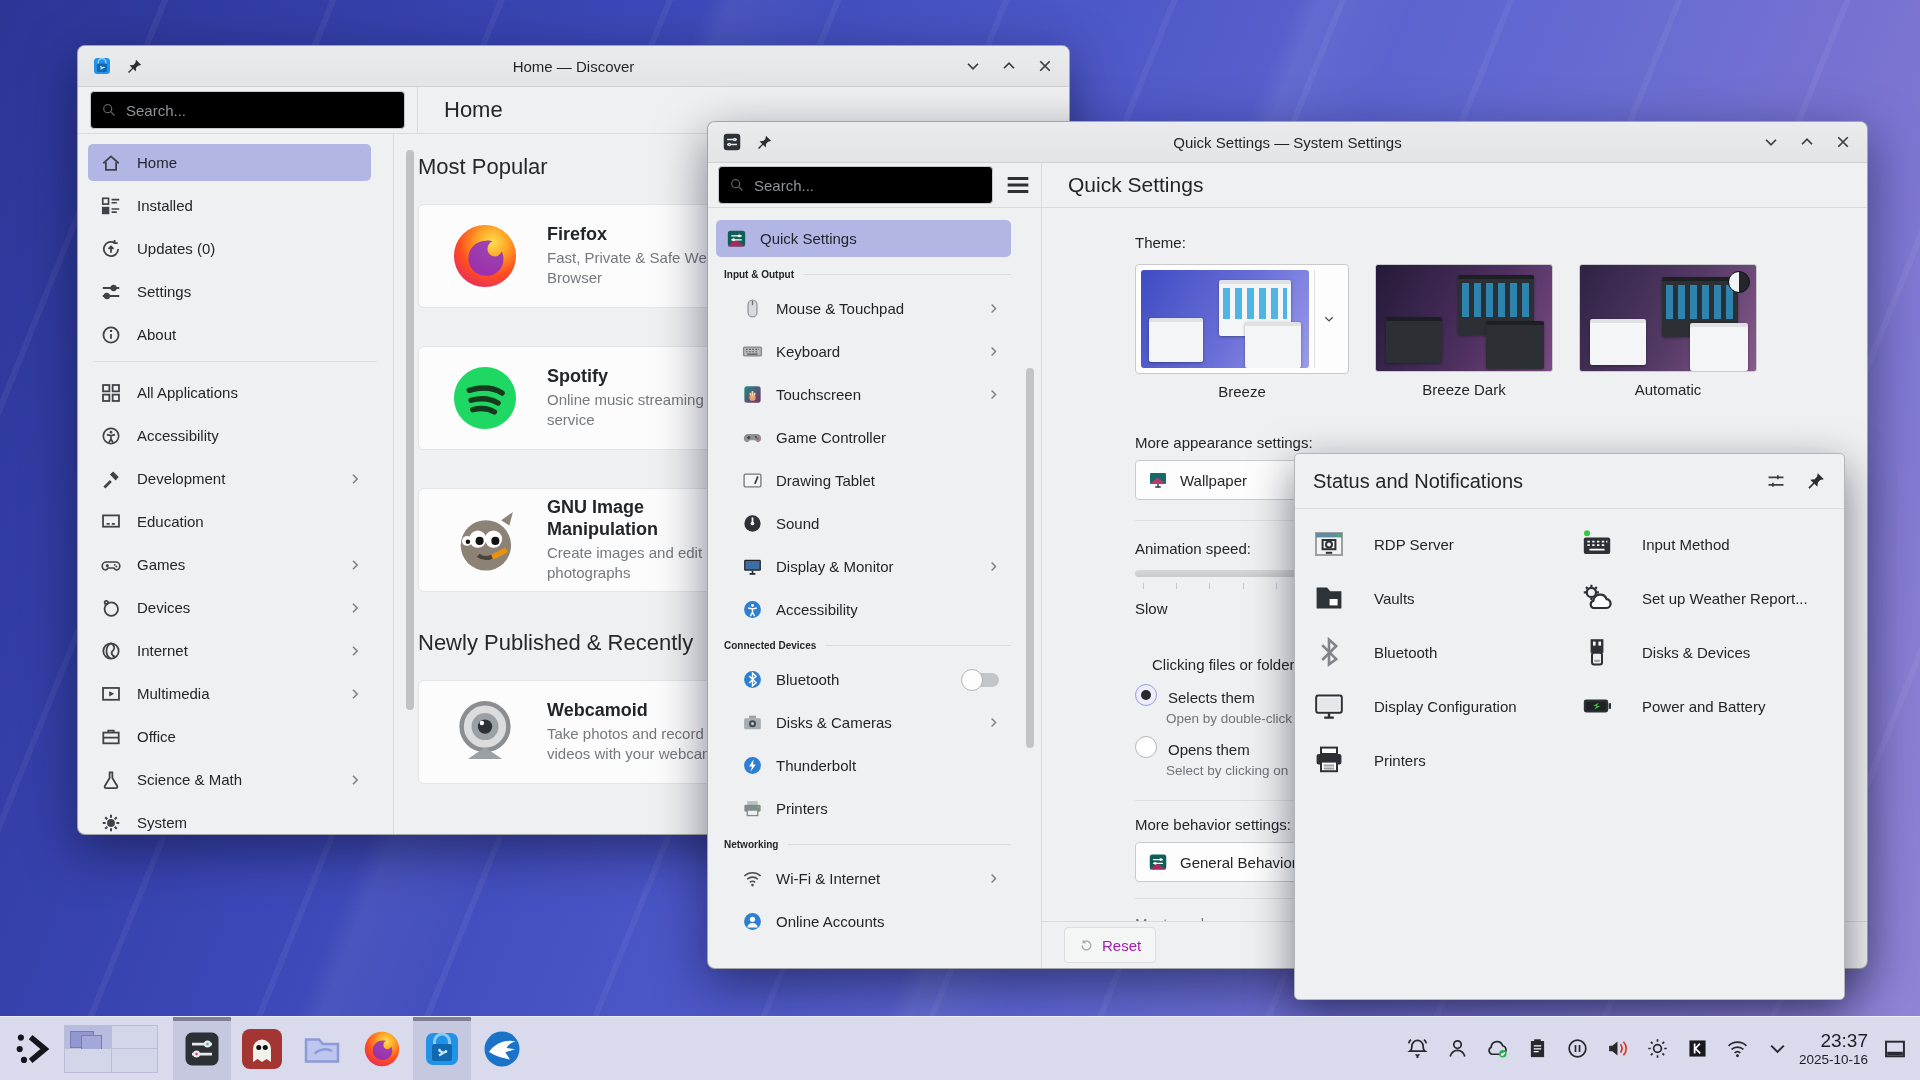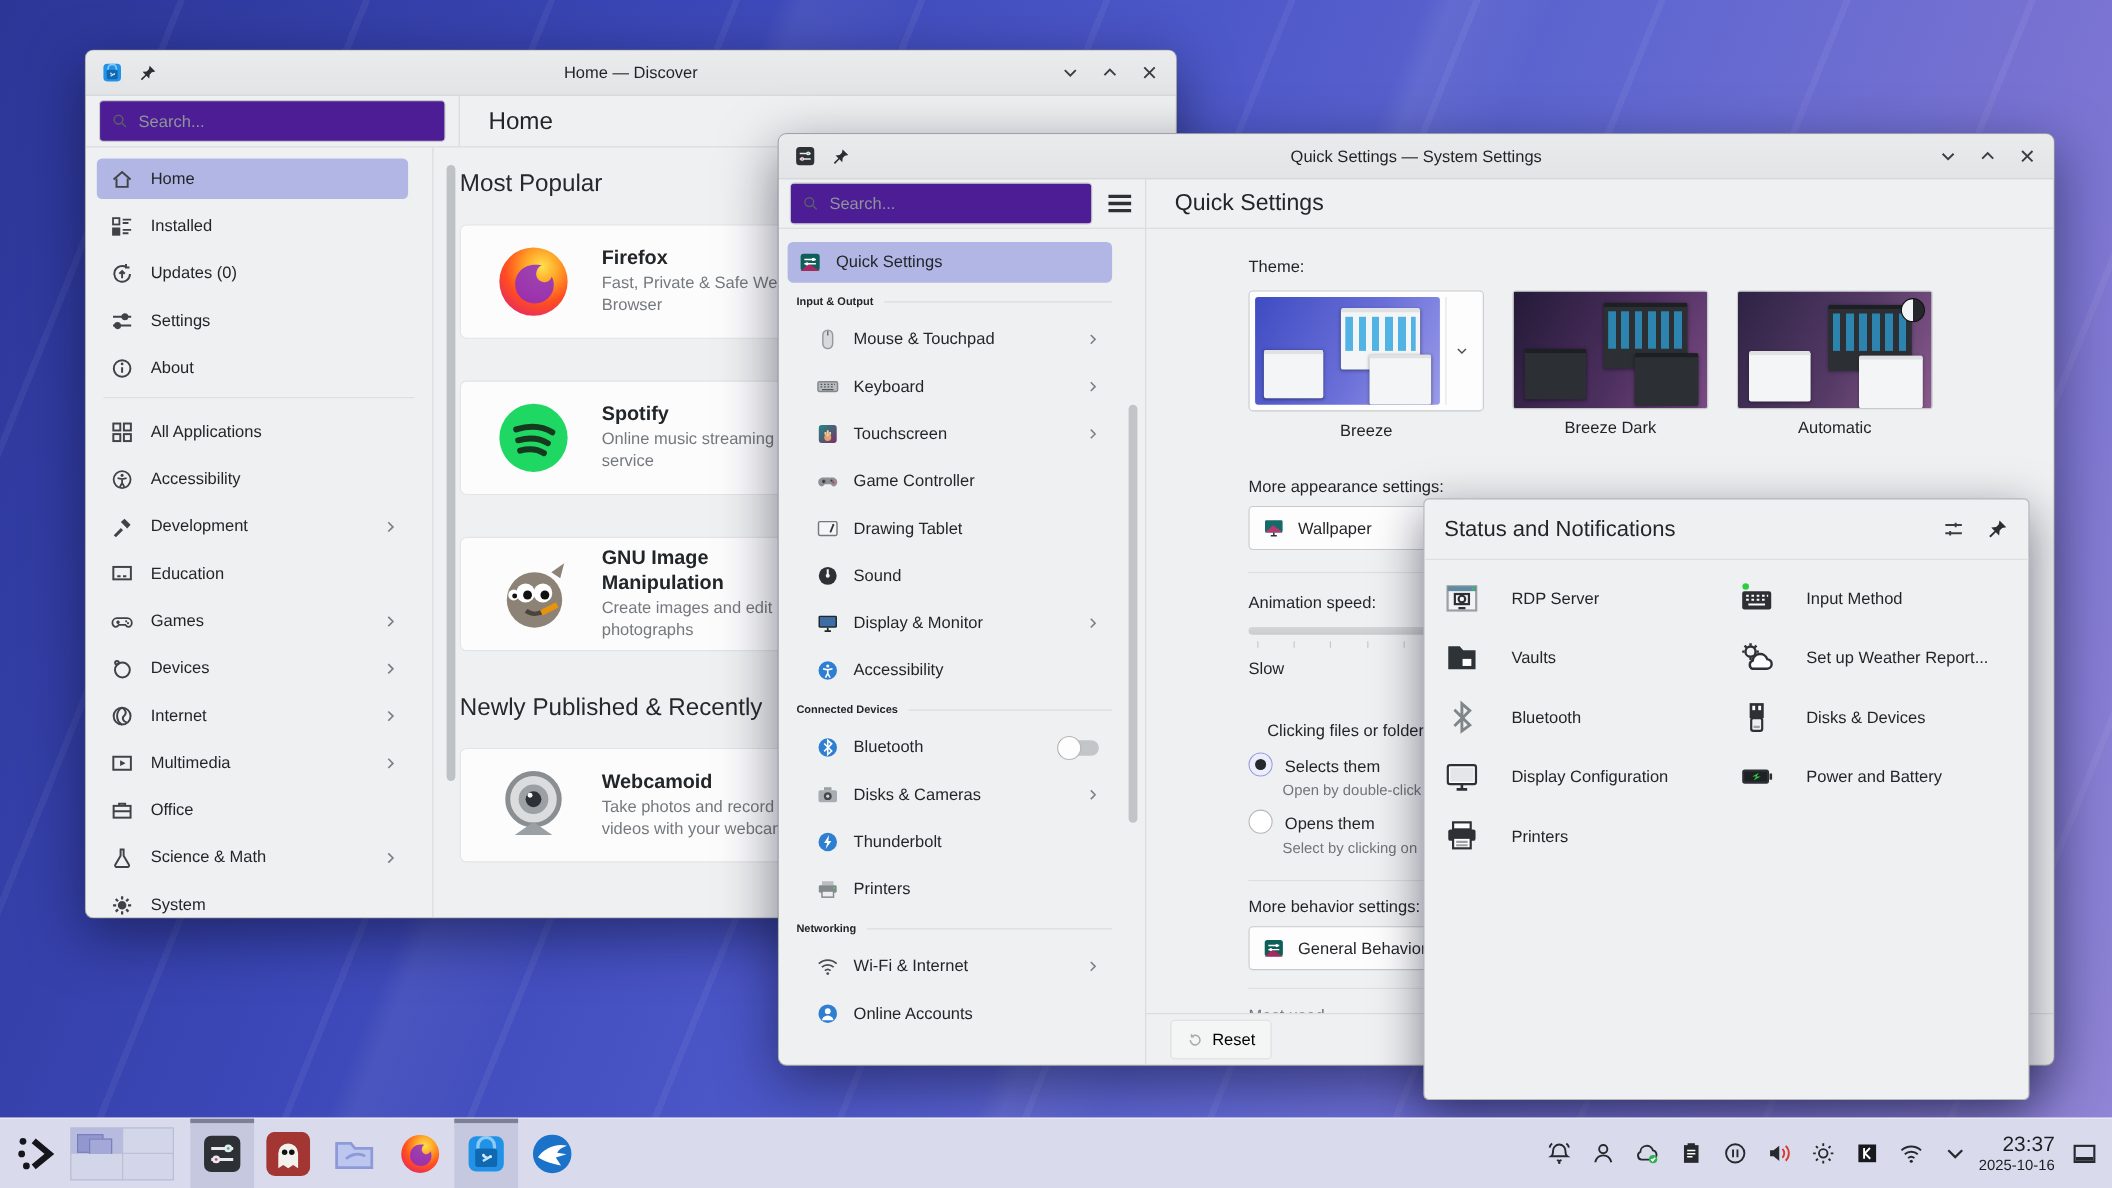--- a/index.html
+++ b/index.html
@@ -18,21 +18,21 @@
   .win{position:absolute;background:#eff0f1;border-radius:8px;overflow:hidden;
     border:1px solid rgba(20,22,30,.35);box-shadow:0 16px 50px rgba(8,10,35,.5);}
   .tb{height:40px;background:linear-gradient(#eaebec,#e2e4e5);border-bottom:1px solid #cfd1d3;
     display:flex;align-items:center;padding:0 14px;position:relative}
   .tb .t-title{position:absolute;left:0;right:0;text-align:center;font-size:15px;color:#1f2326}
   .tb .t-left{display:flex;align-items:center;gap:14px;z-index:1}
   .tb .t-right{margin-left:auto;display:flex;align-items:center;gap:16px;z-index:1}
   .tb .app{width:20px;height:20px}.tb .pin{width:17px;height:17px}
   .wbtn{width:20px;height:20px}
 
-  .search{display:flex;align-items:center;gap:9px;background:#4c1d95;border:1px solid #c6c8ca;
+  .search{display:flex;align-items:center;gap:9px;background:#000000;border:1px solid #c6c8ca;
     border-radius:4px;height:36px;padding:0 10px;flex:1}
   .search .ph{color:#8f9499;font-size:15px}
   .search .ic{width:16px;height:16px}
 
   
   #discover{left:77px;top:45px;width:991px;height:788px}
   .d-header{height:46px;display:flex;border-bottom:1px solid #d8dadb}
   .d-header .hs{width:315px;display:flex;align-items:center;padding:0 12px;border-right:1px solid #d8dadb}
   .d-header .hm{flex:1;display:flex;align-items:center;padding-left:26px;font-size:22px;font-weight:500}
   .d-body{display:flex;height:calc(100% - 88px)}
@@ -70,21 +70,21 @@
   .shead{display:flex;align-items:center;gap:10px;margin:12px 30px 10px 16px;font-weight:bold;font-size:10px}
   .shead .rule{flex:1;height:1px;background:#d8dadb}
   .s-scroll{position:absolute;right:7px;top:160px;width:8px;height:380px;background:#c2c4c7;border-radius:4px}
   .tgl{margin-left:auto;margin-right:2px;width:36px;height:14px;background:#c3c6c8;border-radius:8px;position:relative}
   .tgl::after{content:"";position:absolute;left:-2px;top:-4px;width:20px;height:20px;background:#fdfdfd;
     border:1px solid #b2b5b8;border-radius:50%}
   .s-main{flex:1;border-left:1px solid #d8dadb;display:flex;flex-direction:column}
   .s-content{flex:1;position:relative;overflow:hidden}
   .s-footer{height:46px;border-top:1px solid #d8dadb;display:flex;align-items:center;padding-left:22px}
   .btn-reset{display:flex;align-items:center;gap:8px;background:#f4f5f5;border:1px solid #dcdddf;
-    border-radius:4px;height:34px;padding:0 14px;color:#000000;font-size:15px}
+    border-radius:4px;height:34px;padding:0 14px;color:#a21caf;font-size:15px}
   .btn-reset .ic{width:15px;height:15px}
   .abs{position:absolute}
   .lab{font-size:15px;color:#232629}
   .themes{display:flex;gap:26px;align-items:flex-start}
   .theme-item{display:flex;flex-direction:column;align-items:center}
   .combo{display:flex;background:#fdfdfd;border:1px solid #c8cacc;border-radius:4px;padding:5px}
   .combo .chevzone{width:28px;display:flex;align-items:center;justify-content:center;border-left:1px solid #e0e2e3;margin-left:5px}
   .combo .chevzone .ic{width:14px;height:14px}
   .thumb{width:168px;height:98px;border-radius:3px;position:relative;overflow:hidden}
   .thumb.plain{width:176px;height:106px;border:1px solid #c8cacc}

